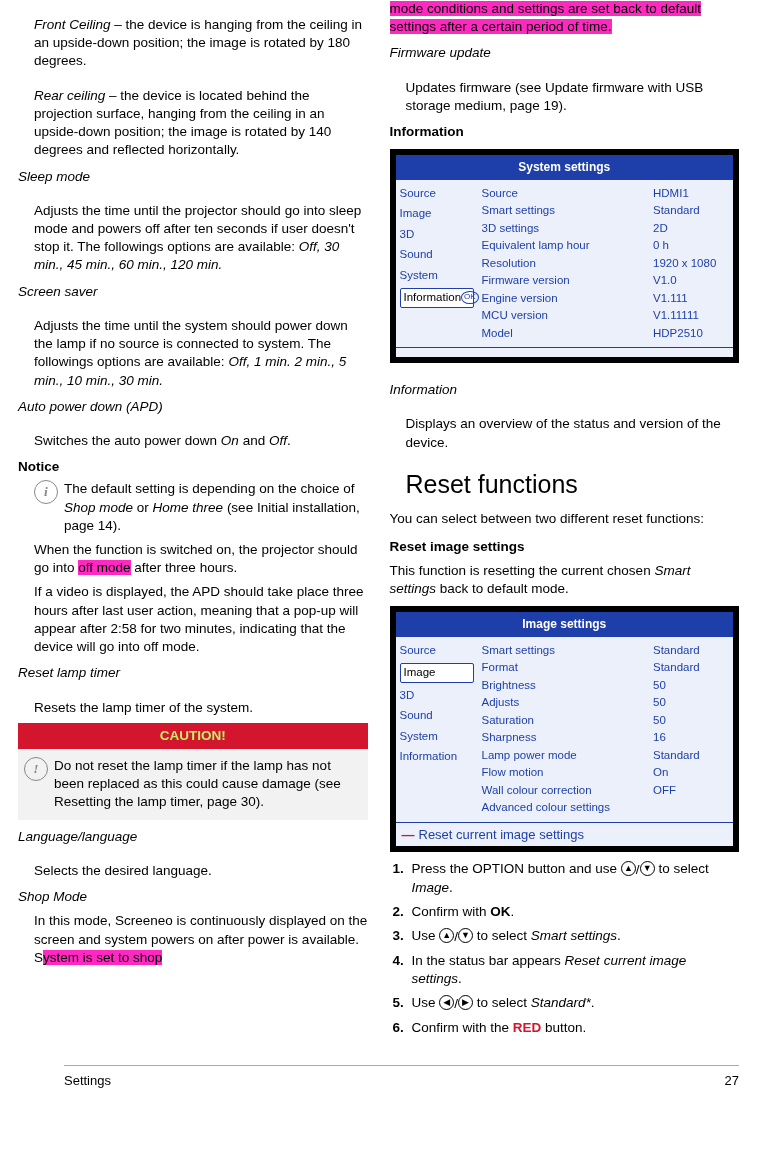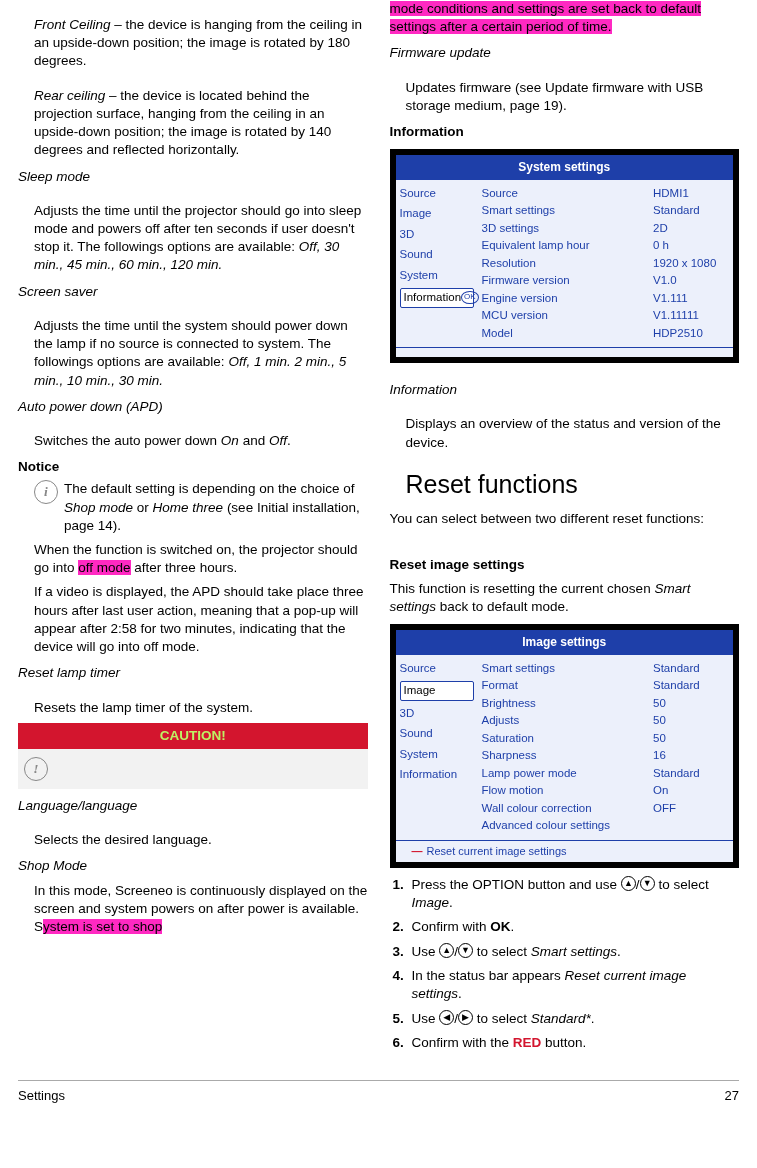--- a/index.html
+++ b/index.html
@@ -130,22 +130,22 @@
   }
   .panel-right {
     width: 80px;
     padding: 6px 4px 6px 0;
     display: flex;
     flex-direction: column;
     gap: 2px;
   }
   .panel-foot {
     border-top: 1px solid #1e3fa9;
-    font-size: 11px;
-    padding: 3px 16px;
+    font-size: 13px;
+    padding: 3px 6px;
   }
   .panel-foot .dash { color: #d3152e; font-weight: bold; margin-right: 4px; }
   ol.steps {
     padding-left: 18px;
     margin: 8px 0;
   }
   ol.steps li {
     margin-bottom: 6px;
     padding-left: 4px;
   }
@@ -165,20 +165,21 @@
     line-height: 1;
     margin: 0 0px;
   }
   .footer {
     display: flex;
     justify-content: space-between;
     border-top: 0.5px solid #aaa;
     margin-top: 20px;
     padding: 6px 0 10px 0;
     font-size: 13px;
+    margin-left: 46px;
   }
   .para { margin: 6px 0 6px 16px; }
   .red { color: #d3152e; font-weight: bold; }
 </style>
 </head>
 <body>
 
 <div class="page">
 <div class="columns">
 
@@ -220,20 +221,21 @@
   </div>
   <div class="para">If a video is displayed, the APD should take place three hours after last user action, meaning that a pop-up will appear after 2:58 for two minutes, indicating that the device will go into off mode.</div>
 
   <div class="term">Reset lamp timer</div>
   <div class="def">Resets the lamp timer of the system.</div>
 
   <div class="caution-box">
     <div class="caution-title">CAUTION!</div>
     <div class="caution-body">
       <span class="caution-icon">!</span>
+      <div>Do not reset the lamp timer if the lamp has not been replaced as this could cause damage  (see Resetting the lamp timer, page 30).</div>
     </div>
   </div>
 
   <div class="term">Language/language</div>
   <div class="def">Selects the desired language.</div>
 
   <div class="term">Shop Mode</div>
   <div class="para">
     <span>In this mode, Screeneo is continuously displayed on the screen and system powers on after power is available. S</span><span class="hl">ystem is set to shop</span>
   </div>
@@ -288,21 +290,21 @@
     </div>
     <div style="height:10px;background:#ecf0fb;border-top:1px solid #1e3fa9"></div>
   </div>
 
   <div class="term" style="margin-top:18px">Information</div>
   <div class="def">Displays an overview of the status and version of the device.</div>
 
   <h2 class="reset">Reset functions</h2>
   <div>You can select between two different reset functions:</div>
 
-  <div class="notice-hd" style="margin-top:28px">Reset image settings</div>
+  <div class="notice-hd" style="margin-top:10px">Reset image settings</div>
   <div style="margin-top:6px">
     <span>This function is resetting the current chosen </span><span class="italic">Smart settings</span><span> back to default mode.</span>
   </div>
 
   <div class="panel">
     <div class="panel-title">Image settings</div>
     <div class="panel-body">
       <div class="panel-left">
         <div>Source</div>
         <div class="sel">

